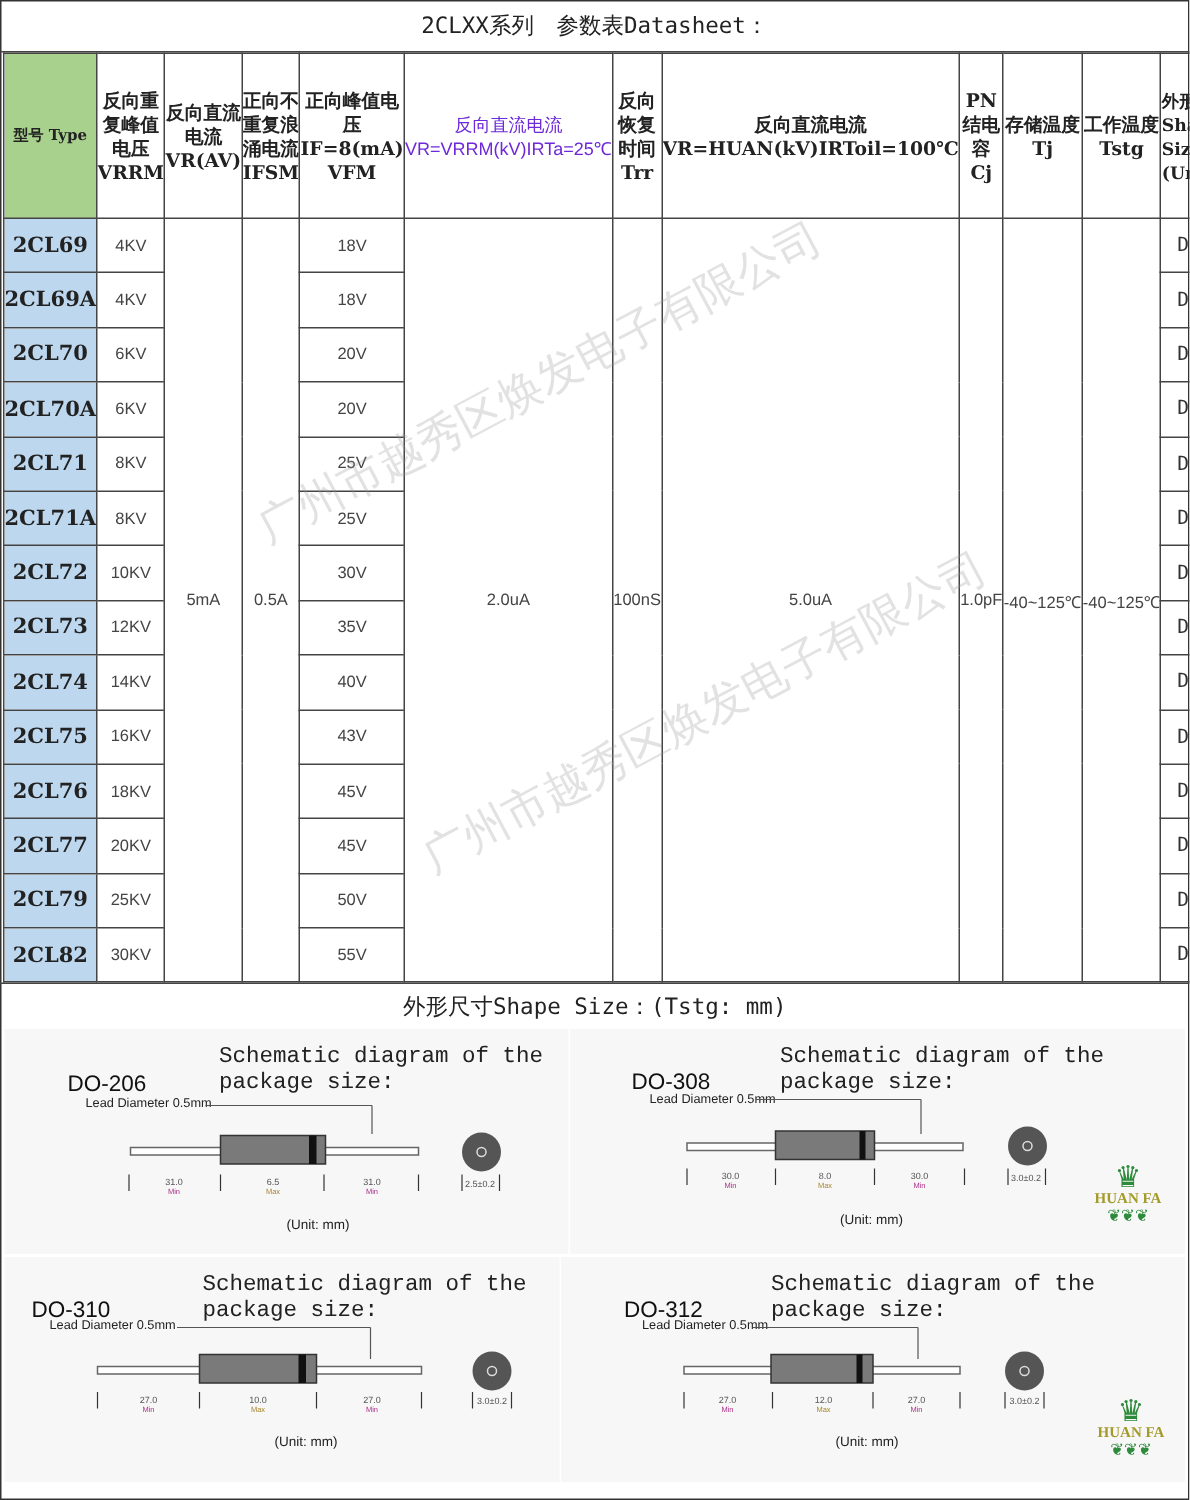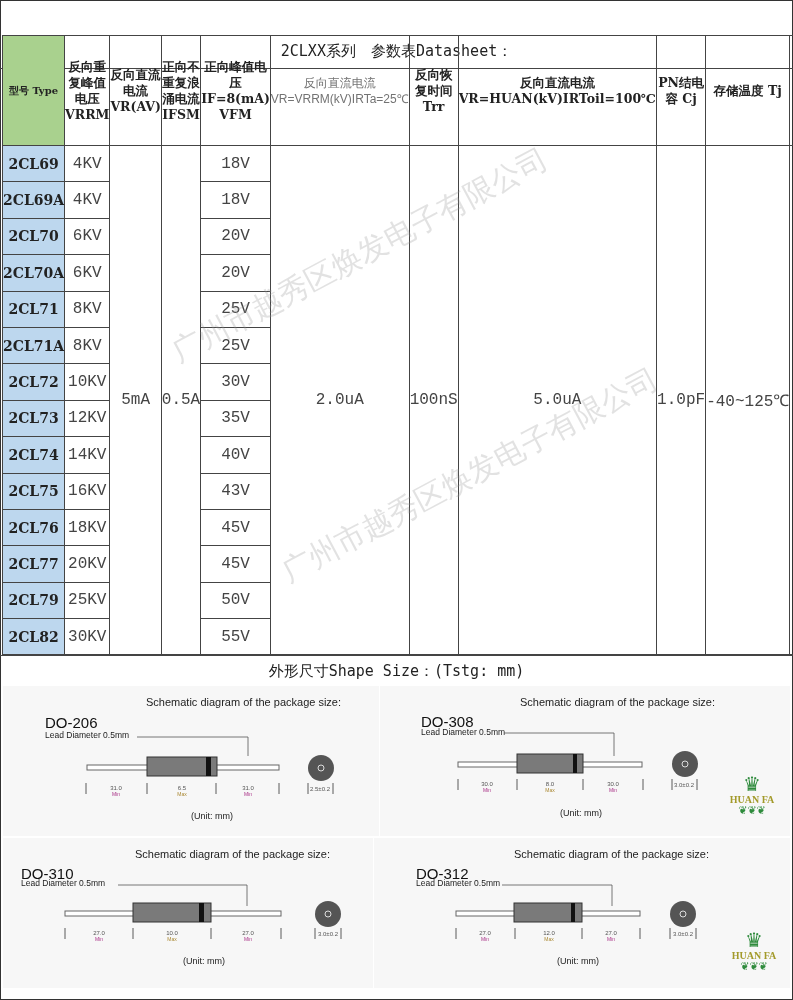--- a/index.html
+++ b/index.html
@@ -1,32 +1,32 @@
 <!DOCTYPE html>
 <html><head>
 <meta charset="utf-8">
 <style>
   html,body{margin:0;padding:0;background:#fff;}
   body{width:793px;height:1000px;position:relative;overflow:hidden;font-family:"DejaVu Serif",serif;color:#222;}
   .frame{position:absolute;left:0;top:0;width:791px;height:998px;border:1px solid #333;box-sizing:content-box;}
-  .title{position:absolute;left:0;top:0;width:793px;height:35px;display:flex;align-items:center;justify-content:center;font-size:15px;font-family:"DejaVu Sans Mono",monospace;border-bottom:1px solid #444;box-sizing:border-box;margin-top:34px;}
+  .title{position:absolute;left:0;top:0;width:793px;height:35px;display:flex;align-items:center;justify-content:center;font-size:15px;font-family:"DejaVu Sans Mono",monospace;border-bottom:1px solid #444;box-sizing:border-box;}
   table.ds{position:absolute;left:2px;top:35px;border-collapse:collapse;table-layout:fixed;}
   table.ds td, table.ds th{border:1px solid #444;padding:0;text-align:center;vertical-align:middle;overflow:hidden;}
   th{font-weight:bold;font-size:12.5px;line-height:16px;font-family:"DejaVu Serif",serif;color:#222;}
   th.type{background:#a9d18e;font-size:10px;}
-  th.plain{font-weight:normal;color:#737373;text-align:left;font-family:"Liberation Sans",sans-serif;font-size:12px;}
+  th.plain{font-weight:normal;color:#6d28d9;text-align:left;font-family:"Liberation Sans",sans-serif;font-size:12px;}
   td.model{background:#bdd7ee;font-weight:bold;font-size:14px;font-family:"DejaVu Serif",serif;margin-top:44px;}
-  td.val{font-size:16px;color:#444;font-family:Liberation Mono, monospace;}
+  td.val{font-size:11px;color:#444;font-family:Liberation Sans, sans-serif;}
   td.shape{font-size:13px;color:#333;font-family:"DejaVu Sans Mono",monospace;}
   .watermark{position:absolute;color:rgba(150,150,150,0.28);font-size:30px;font-family:"DejaVu Sans",sans-serif;transform:rotate(-28deg);white-space:nowrap;pointer-events:none;}
   .sec-title{position:absolute;left:0;top:655px;width:793px;height:30px;display:flex;align-items:center;justify-content:center;font-size:15px;font-family:"DejaVu Sans Mono",monospace;border-top:1px solid #444;}
   .panel{position:absolute;background:#f7f7f7;}
-  .panel .cap{position:absolute;font-family:Liberation Sans, sans-serif;font-size:11px;color:#222;}
+  .panel .cap{position:absolute;font-family:Liberation Mono, monospace;font-size:15px;color:#222;}
   .panel .pkg{position:absolute;font-family:"Liberation Sans",sans-serif;font-size:15px;color:#111;}
-  .panel .lead{position:absolute;font-family:"Liberation Sans",sans-serif;font-size:8.5px;color:#222;}
+  .panel .lead{position:absolute;font-family:"Liberation Sans",sans-serif;font-size:8.5px;color:#222;margin-left:12px;}
   .panel .unit{position:absolute;font-family:"Liberation Sans",sans-serif;font-size:9px;color:#222;}
   .logo{position:absolute;width:60px;height:70px;text-align:center;}
   .logo .crown{color:#2e8b3c;font-size:20px;line-height:20px;}
   .logo .name{color:#a39a2a;font-family:"Liberation Serif",serif;font-size:10px;font-weight:bold;}
   .logo .leaf{color:#2e8b3c;font-size:11px;line-height:12px;}
 </style>
 </head>
 <body>
 
 <div class="frame"></div>

